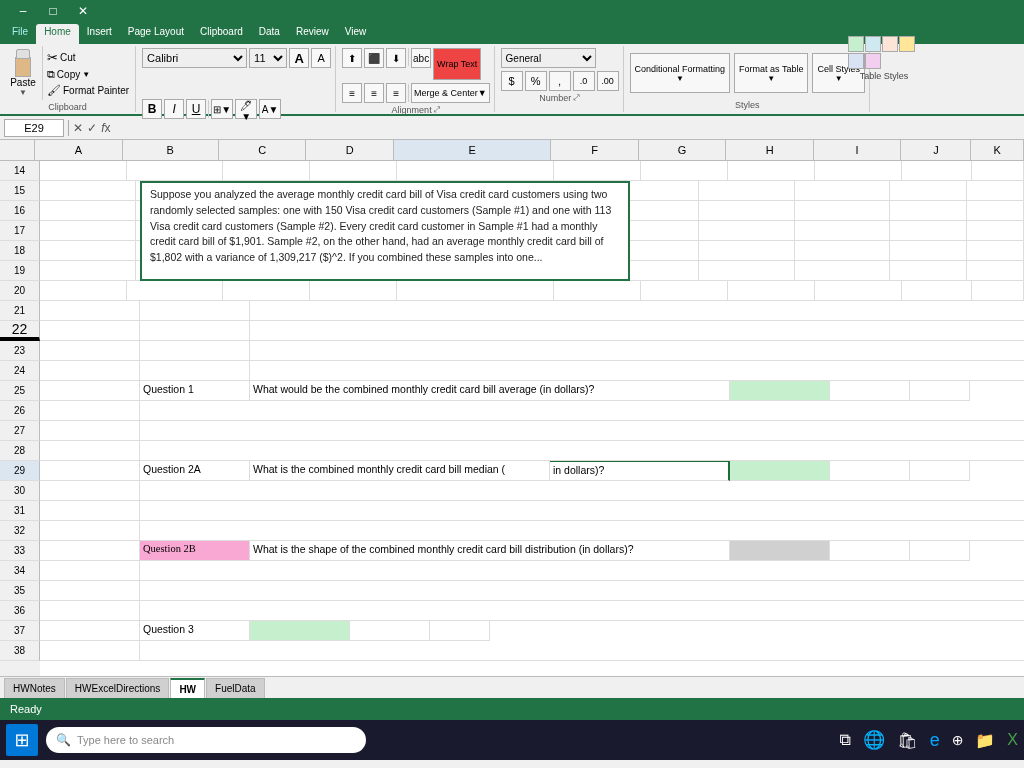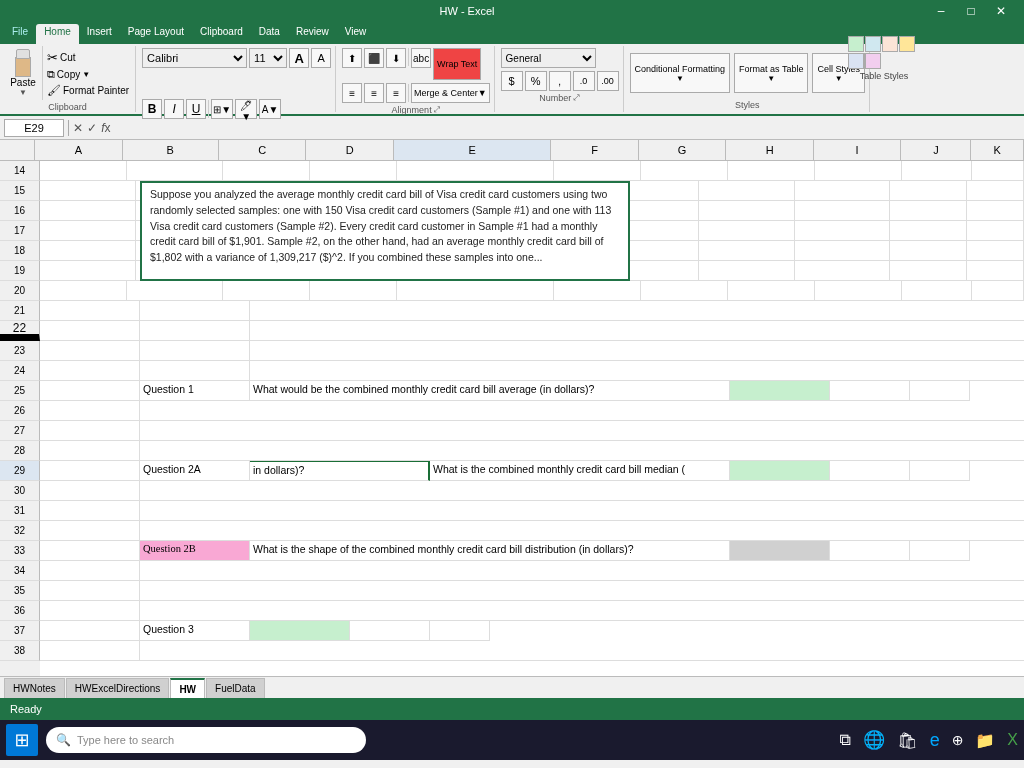--- a/index.html
+++ b/index.html
@@ -7,21 +7,20 @@
 
     .wintitle { background: #217346; height: 22px; display: flex; align-items: center; padding: 0 8px; }
     .wintitle-text { color: white; font-size: 11px; flex: 1; text-align: center; }
     .wintitle-btns { display: flex; gap: 0; }
     .wintitle-btn { width: 30px; height: 22px; display: flex; align-items: center; justify-content: center; color: white; font-size: 12px; cursor: pointer; }
   </style>
 </head>
 <body>
 
 <div class="wintitle">
-  <span class="wintitle-text">HW - Excel</span>
   <div class="wintitle-btns">
     <div class="wintitle-btn">–</div>
     <div class="wintitle-btn">□</div>
     <div class="wintitle-btn close">✕</div>
   </div>
 </div>
 
 <div style="background:#217346; display:flex; padding: 2px 0 0 4px; height:22px;">
   <div style="color:#aee; font-size:10px; padding:2px 8px; cursor:pointer;">File</div>
   <div style="color:white; font-size:10px; padding:2px 8px; background:#f0f0f0; color:#217346; border-radius:3px 3px 0 0; cursor:pointer;">Home</div>
@@ -193,21 +192,21 @@
 
     <div style="width:40px;background:#f0f0f0;flex-shrink:0;overflow:hidden;">
       <div style="height:20px;border-bottom:1px solid #ddd;border-right:1px solid #bbb;display:flex;align-items:center;justify-content:center;font-size:10px;cursor:pointer;">14</div>
       <div style="height:20px;border-bottom:1px solid #ddd;border-right:1px solid #bbb;display:flex;align-items:center;justify-content:center;font-size:10px;cursor:pointer;">15</div>
       <div style="height:20px;border-bottom:1px solid #ddd;border-right:1px solid #bbb;display:flex;align-items:center;justify-content:center;font-size:10px;cursor:pointer;">16</div>
       <div style="height:20px;border-bottom:1px solid #ddd;border-right:1px solid #bbb;display:flex;align-items:center;justify-content:center;font-size:10px;cursor:pointer;">17</div>
       <div style="height:20px;border-bottom:1px solid #ddd;border-right:1px solid #bbb;display:flex;align-items:center;justify-content:center;font-size:10px;cursor:pointer;">18</div>
       <div style="height:20px;border-bottom:1px solid #ddd;border-right:1px solid #bbb;display:flex;align-items:center;justify-content:center;font-size:10px;cursor:pointer;">19</div>
       <div style="height:20px;border-bottom:1px solid #ddd;border-right:1px solid #bbb;display:flex;align-items:center;justify-content:center;font-size:10px;cursor:pointer;">20</div>
       <div style="height:20px;border-bottom:1px solid #ddd;border-right:1px solid #bbb;display:flex;align-items:center;justify-content:center;font-size:10px;cursor:pointer;">21</div>
-      <div style="height:20px;border-bottom:7px solid #000000;border-right:1px solid #bbb;display:flex;align-items:center;justify-content:center;font-size:12px;cursor:pointer;">22</div>
+      <div style="height:20px;border-bottom:4px solid #000000;border-right:1px solid #bbb;display:flex;align-items:center;justify-content:center;font-size:14px;cursor:pointer;">22</div>
       <div style="height:20px;border-bottom:1px solid #ddd;border-right:1px solid #bbb;display:flex;align-items:center;justify-content:center;font-size:10px;cursor:pointer;">23</div>
       <div style="height:20px;border-bottom:1px solid #ddd;border-right:1px solid #bbb;display:flex;align-items:center;justify-content:center;font-size:10px;cursor:pointer;">24</div>
       <div style="height:20px;border-bottom:1px solid #ddd;border-right:1px solid #bbb;display:flex;align-items:center;justify-content:center;font-size:10px;cursor:pointer;">25</div>
       <div style="height:20px;border-bottom:1px solid #ddd;border-right:1px solid #bbb;display:flex;align-items:center;justify-content:center;font-size:10px;cursor:pointer;">26</div>
       <div style="height:20px;border-bottom:1px solid #ddd;border-right:1px solid #bbb;display:flex;align-items:center;justify-content:center;font-size:10px;cursor:pointer;">27</div>
       <div style="height:20px;border-bottom:1px solid #ddd;border-right:1px solid #bbb;display:flex;align-items:center;justify-content:center;font-size:10px;cursor:pointer;">28</div>
       <div style="height:20px;border-bottom:1px solid #ddd;border-right:1px solid #bbb;display:flex;align-items:center;justify-content:center;font-size:10px;cursor:pointer;background:#dce6f1;">29</div>
       <div style="height:20px;border-bottom:1px solid #ddd;border-right:1px solid #bbb;display:flex;align-items:center;justify-content:center;font-size:10px;cursor:pointer;">30</div>
       <div style="height:20px;border-bottom:1px solid #ddd;border-right:1px solid #bbb;display:flex;align-items:center;justify-content:center;font-size:10px;cursor:pointer;">31</div>
       <div style="height:20px;border-bottom:1px solid #ddd;border-right:1px solid #bbb;display:flex;align-items:center;justify-content:center;font-size:10px;cursor:pointer;">32</div>
@@ -343,22 +342,22 @@
       </div>
 
       <div style="display:flex;height:20px;">
         <div style="width:100px;border-right:1px solid #ddd;border-bottom:1px solid #ddd;background:white;"></div>
         <div style="flex:1;border-bottom:1px solid #ddd;background:white;"></div>
       </div>
 
       <div style="display:flex;height:20px;">
         <div style="width:100px;border-right:1px solid #ddd;border-bottom:1px solid #ddd;background:white;"></div>
         <div style="width:110px;border-right:1px solid #ddd;border-bottom:1px solid #ddd;background:white;font-size:10.5px;padding:2px 3px;">Question 2A</div>
+        <div style="width:300px;border-right:1px solid #ddd;border-bottom:1px solid #ddd;background:white;font-size:10.5px;padding:2px 3px;">What is the combined monthly credit card bill median (</div>
         <div style="width:180px;border-right:2px solid #1a6e36;border-bottom:1px solid #ddd;border-top:1px solid #1a6e36;background:white;font-size:10.5px;padding:2px 3px;">in dollars)?</div>
-        <div style="width:300px;border-right:1px solid #ddd;border-bottom:1px solid #ddd;background:white;font-size:10.5px;padding:2px 3px;">What is the combined monthly credit card bill median (</div>
         <div style="width:100px;border-right:1px solid #ddd;border-bottom:1px solid #ddd;background:#c6efce;"></div>
         <div style="width:80px;border-right:1px solid #ddd;border-bottom:1px solid #ddd;background:white;"></div>
         <div style="width:60px;border-right:1px solid #ddd;border-bottom:1px solid #ddd;background:white;"></div>
       </div>
 
       <div style="display:flex;height:20px;">
         <div style="width:100px;border-right:1px solid #ddd;border-bottom:1px solid #ddd;background:white;"></div>
         <div style="flex:1;border-bottom:1px solid #ddd;background:white;"></div>
       </div>
       <div style="display:flex;height:20px;">

